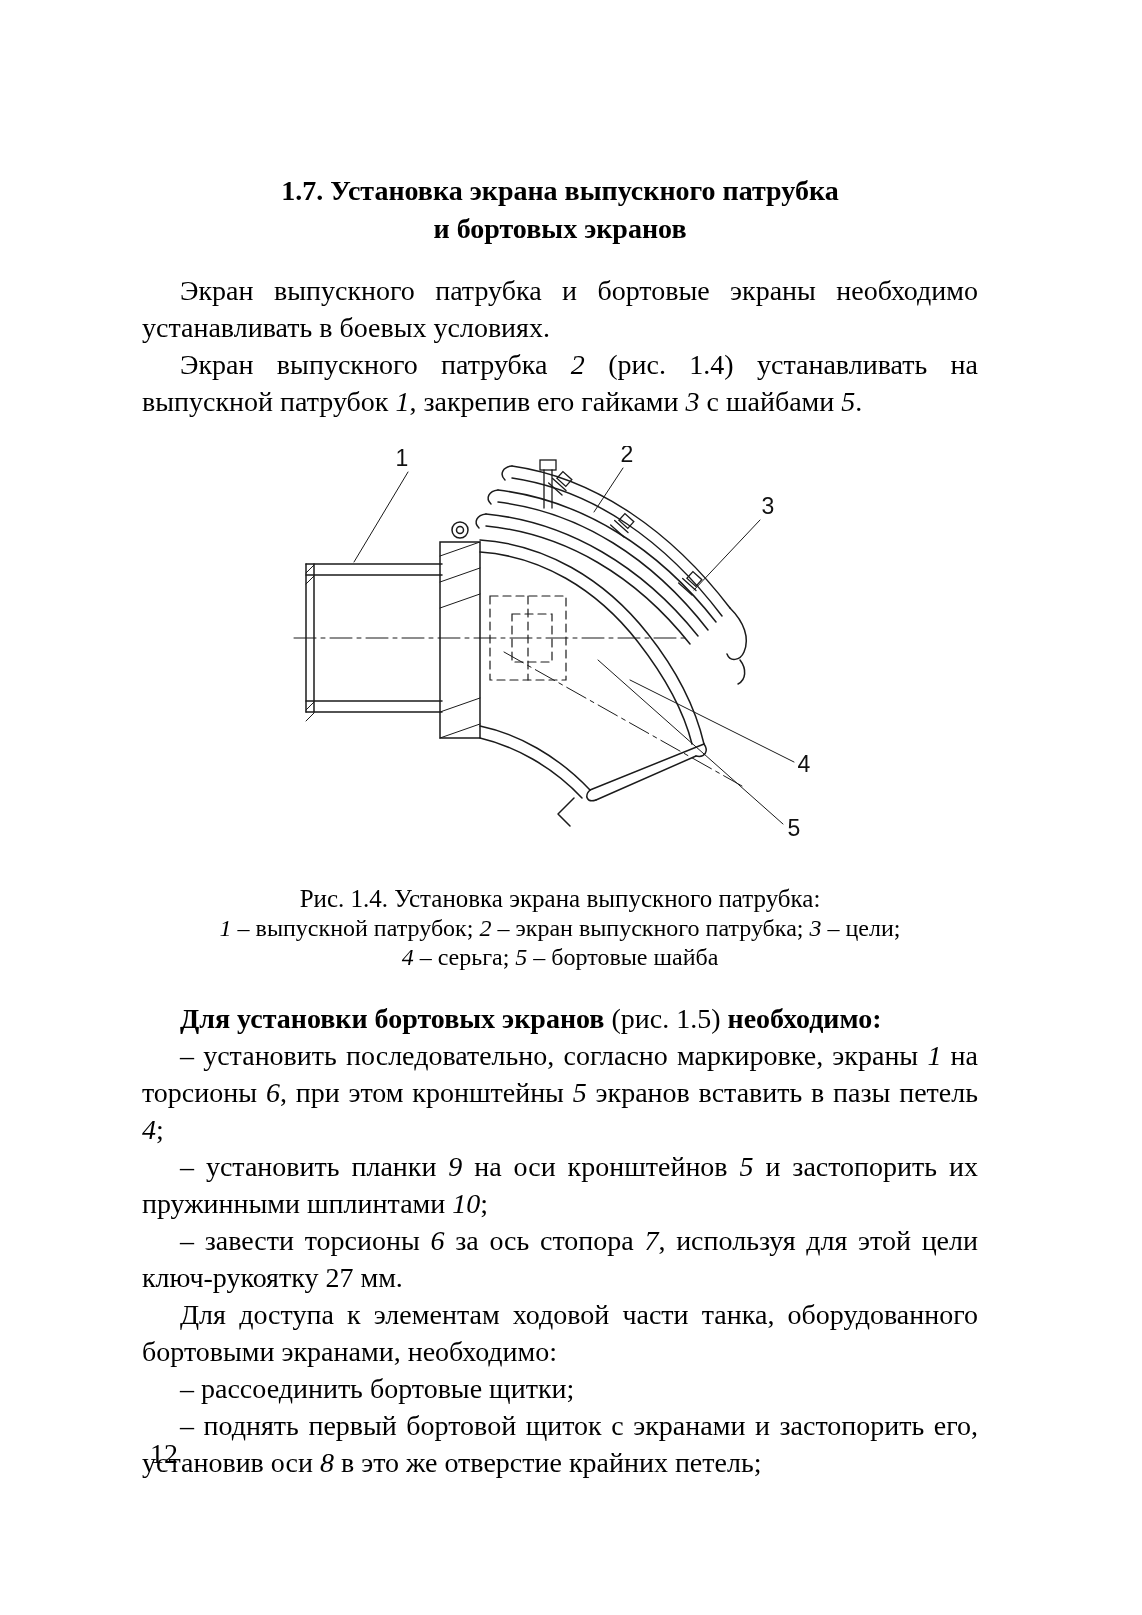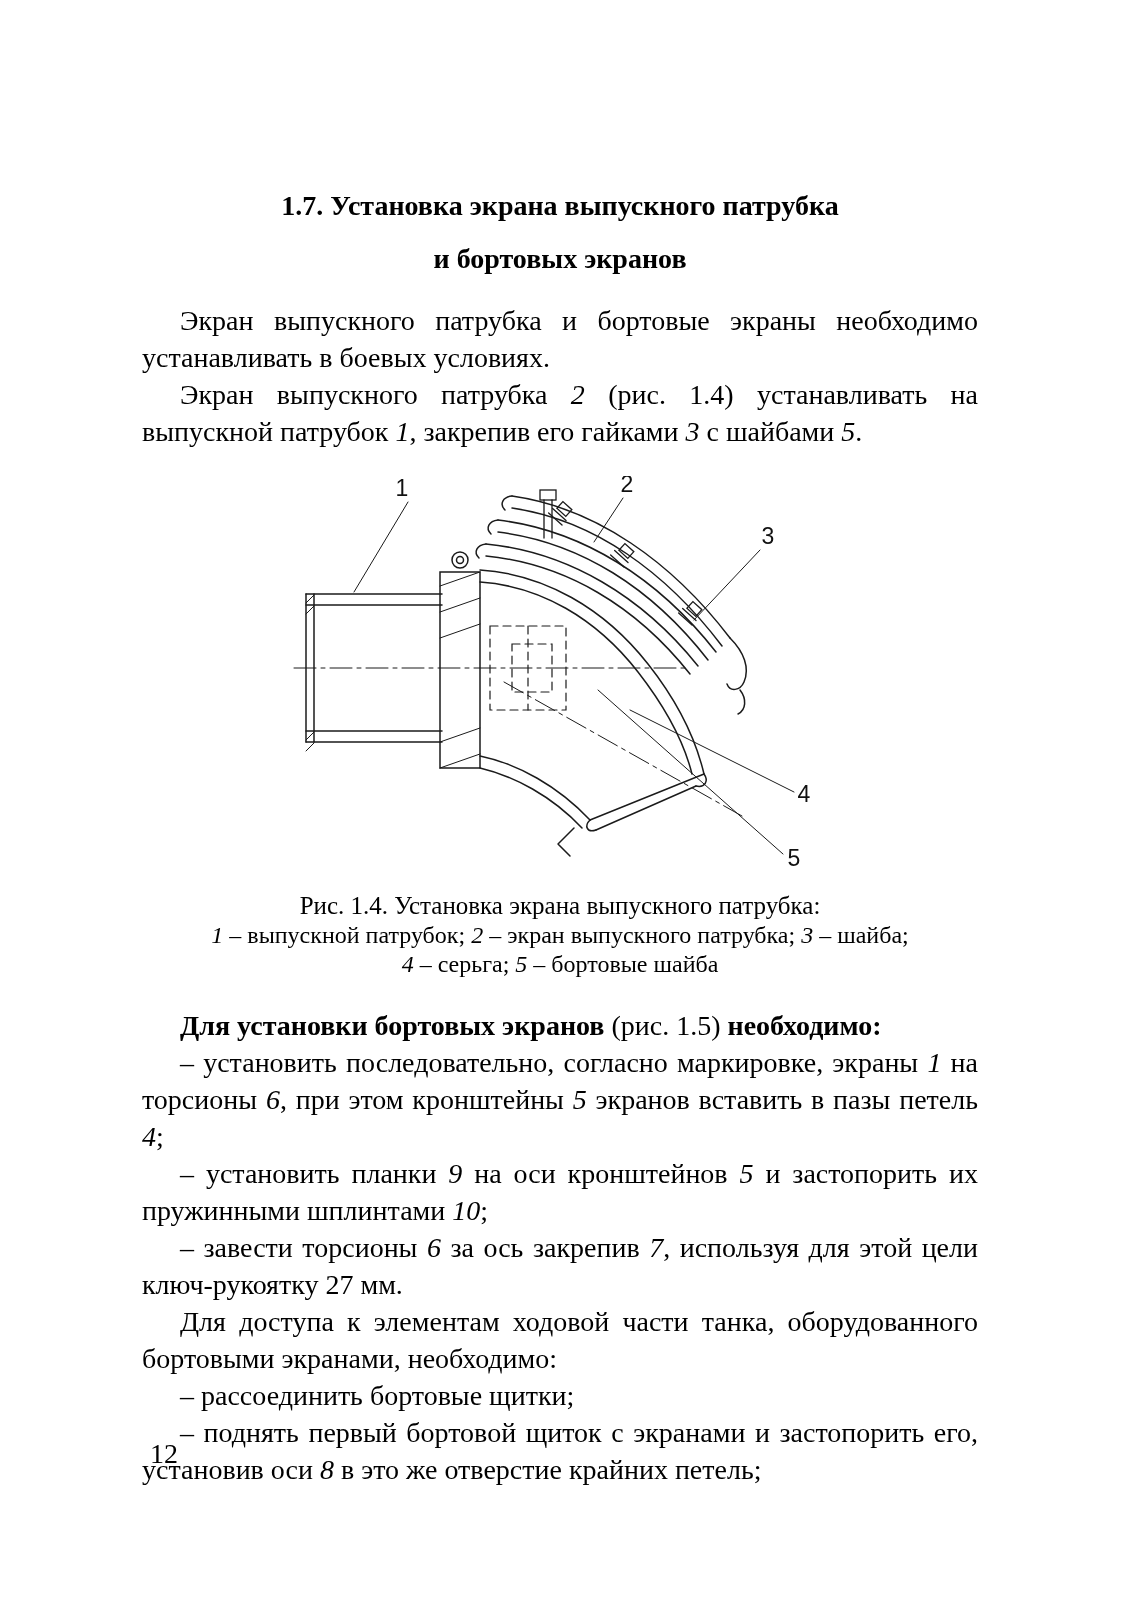--- a/index.html
+++ b/index.html
@@ -19,41 +19,41 @@
     top: 172px;
     width: 836px;
   }
   .title {
     margin: 0;
     font-size: 28px;
     line-height: 38px;
     font-weight: bold;
     text-align: center;
   }
-  .title-line { display: block; margin-top: 15px; }
+  .title-line { display: block; }
   .para {
     margin: 0;
     font-size: 28px;
     line-height: 37px;
     text-align: justify;
     text-indent: 38px;
   }
   .para-first { margin-top: 24px; }
   .it { font-style: italic; }
   .bd { font-weight: bold; }
   .figure {
     margin: 26px 0 0 0;
     width: 100%;
     text-align: center;
   }
   .fig-svg {
     display: block;
     margin: 0 auto;
   }
-  .figcaption { margin-top: 4px; }
+  .figcaption { margin-top: 27px; }
   .cap1 {
     font-size: 25px;
     line-height: 31px;
     text-align: center;
   }
   .cap2 {
     font-size: 24px;
     line-height: 29px;
     text-align: center;
   }
@@ -169,29 +169,29 @@
 
         <text x="112" y="20" text-anchor="middle">1</text>
         <text x="337" y="16" text-anchor="middle">2</text>
         <text x="478" y="68" text-anchor="middle">3</text>
         <text x="514" y="326" text-anchor="middle">4</text>
         <text x="504" y="390" text-anchor="middle">5</text>
       </svg>
 
       <figcaption class="figcaption">
         <div class="cap1">Рис. 1.4. Установка экрана выпускного патрубка:</div>
-        <div class="cap2"><span class="it">1</span><span> – выпускной патрубок; </span><span class="it">2</span><span> – экран выпускного патрубка; </span><span class="it">3</span><span> – шайба;</span></div>
+        <div class="cap2"><span class="it">1</span><span> – выпускной патрубок; </span><span class="it">2</span><span> – экран выпускного патрубка; </span><span class="it">3</span><span> – цели;</span></div>
         <div class="cap2"><span class="it">4</span><span> – серьга; </span><span class="it">5</span><span> – бортовые шайба</span></div>
       </figcaption>
     </figure>
 
     <p class="para after-figure"><span class="bd">Для установки бортовых экранов</span><span> (рис. 1.5) </span><span class="bd">необходимо:</span></p>
     <p class="para"><span>– установить последовательно, согласно маркировке, экраны </span><span class="it">1</span><span> на торсионы </span><span class="it">6</span><span>, при этом кронштейны </span><span class="it">5</span><span> экранов вставить в пазы петель </span><span class="it">4</span><span>;</span></p>
     <p class="para"><span>– установить планки </span><span class="it">9</span><span> на оси кронштейнов </span><span class="it">5</span><span> и застопорить их пружинными шплинтами </span><span class="it">10</span><span>;</span></p>
-    <p class="para"><span>– завести торсионы </span><span class="it">6</span><span> за ось закрепив </span><span class="it">7</span><span>, используя для этой цели ключ-рукоятку 27 мм.</span></p>
+    <p class="para"><span>– завести торсионы </span><span class="it">6</span><span> за ось стопора </span><span class="it">7</span><span>, используя для этой цели ключ-рукоятку 27 мм.</span></p>
     <p class="para"><span>Для доступа к элементам ходовой части танка, оборудованного бортовыми экранами, необходимо:</span></p>
     <p class="para"><span>– рассоединить бортовые щитки;</span></p>
     <p class="para"><span>– поднять первый бортовой щиток с экранами и застопорить его, установив оси </span><span class="it">8</span><span> в это же отверстие крайних петель;</span></p>
 
   </div>
 
   <div class="page-number">12</div>
 </div>
 
 </body></html>

